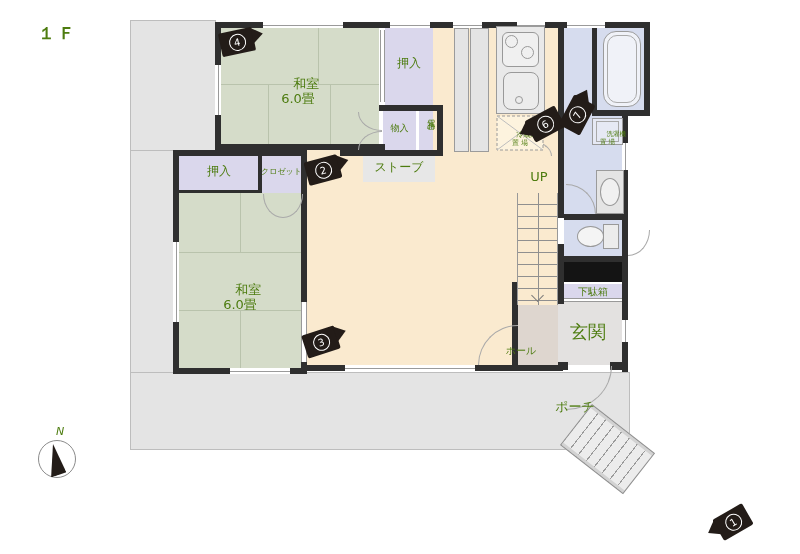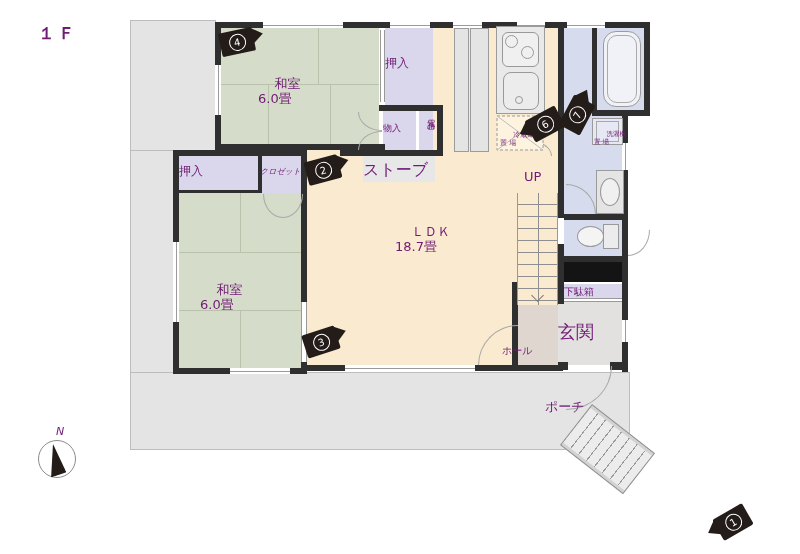--- a/index.html
+++ b/index.html
@@ -25,21 +25,21 @@
   .slideh{background:#fff;border-top:1px solid #999;border-bottom:1px solid #999;}
   
   .arc{border:0 solid #a9a9a9;}
   .arc-tl{border-top:1px solid #a9a9a9;border-left:1px solid #a9a9a9;border-top-left-radius:100%;}
   .arc-tr{border-top:1px solid #a9a9a9;border-right:1px solid #a9a9a9;border-top-right-radius:100%;}
   .arc-bl{border-bottom:1px solid #a9a9a9;border-left:1px solid #a9a9a9;border-bottom-left-radius:100%;}
   .arc-br{border-bottom:1px solid #a9a9a9;border-right:1px solid #a9a9a9;border-bottom-right-radius:100%;}
   
   .fix{background:#e4e4e4;border:1px solid #9b9b9b;}
   .fixw{background:#f0f2f8;border:1px solid #9b9b9b;}
-  .lbl{position:absolute;white-space:pre;text-align:left;line-height:1.15;color:#701a75;}
+  .lbl{position:absolute;white-space:pre;text-align:center;line-height:1.15;color:#4d7c0f;}
   .stairs{background:#faeacf;border-left:1px solid #999;border-right:1px solid #999;
     background-image:repeating-linear-gradient(to bottom,transparent 0 11px,#8f8f8f 11px 12px);}
   .stairs::after{content:"";position:absolute;left:50%;top:0;bottom:0;width:1px;background:#8f8f8f;}
   .chev{width:9px;height:9px;border-left:1px solid #777;border-bottom:1px solid #777;transform:rotate(-45deg);}
   .pstairs{background:#ececec;border:1px solid #8f8f8f;
     background-image:repeating-linear-gradient(to right,transparent 0 9px,#9a9a9a 9px 10px);
     box-shadow:inset 0 3px 0 #d2d2d2, inset 0 -3px 0 #d2d2d2;}
   
   .cam{width:34px;height:24px;background:#231c18;border-radius:2px;display:flex;align-items:center;justify-content:center;}
   .cam-num{color:#fff;border:1.5px solid #fff;border-radius:50%;width:15px;height:15px;
@@ -188,28 +188,25 @@
   <div class="abs chev" style="left:533px;top:291px;"></div>
 
   <div class="abs pstairs" style="left:592px;top:404px;width:80px;height:52px;transform:rotate(38deg);transform-origin:top left;"></div>
 
   <div class="lbl" style="left:258px;top:62px;width:80px;font-size:13px;">
     <span>和室</span><br><span>6.0畳</span>
   </div>
   <div class="lbl" style="left:385px;top:57px;width:48px;font-size:12px;">押入</div>
   <div class="lbl" style="left:383px;top:123px;width:33px;font-size:9px;">物入</div>
   <div class="lbl vtext" style="left:426px;top:113px;font-size:8px;">電話台</div>
-  <div class="lbl" style="left:363px;top:161px;width:72px;font-size:16px;">ストーブ</div>
+  <div class="lbl" style="left:363px;top:161px;width:72px;font-size:12px;">ストーブ</div>
   <div class="lbl" style="left:179px;top:165px;width:80px;font-size:12px;">押入</div>
-  <div class="lbl" style="left:260px;top:167px;width:43px;font-size:8px;font-style:italic;">クロゼット</div>
+  <div class="lbl" style="left:260px;top:167px;width:43px;font-size:8px;">クロゼット</div>
   <div class="lbl" style="left:200px;top:268px;width:80px;font-size:13px;">
     <span>和室</span><br><span>6.0畳</span>
-  </div>
-  <div class="lbl" style="left:395px;top:210px;width:85px;font-size:13px;">
-    <span>ＬＤＫ</span><br><span>18.7畳</span>
   </div>
   <div class="lbl" style="left:524px;top:170px;width:30px;font-size:13px;">UP</div>
   <div class="lbl" style="left:564px;top:286px;width:58px;font-size:10px;">下駄箱</div>
   <div class="lbl" style="left:558px;top:322px;width:60px;font-size:18px;">玄関</div>
   <div class="lbl" style="left:502px;top:345px;width:38px;font-size:10px;">ホール</div>
   <div class="lbl" style="left:545px;top:400px;width:60px;font-size:13px;">ポーチ</div>
 
   <div class="abs cam" style="left:220px;top:30px;transform:rotate(-12deg);">
     <span class="wedge-r"></span>
     <span class="cam-num">4</span>

